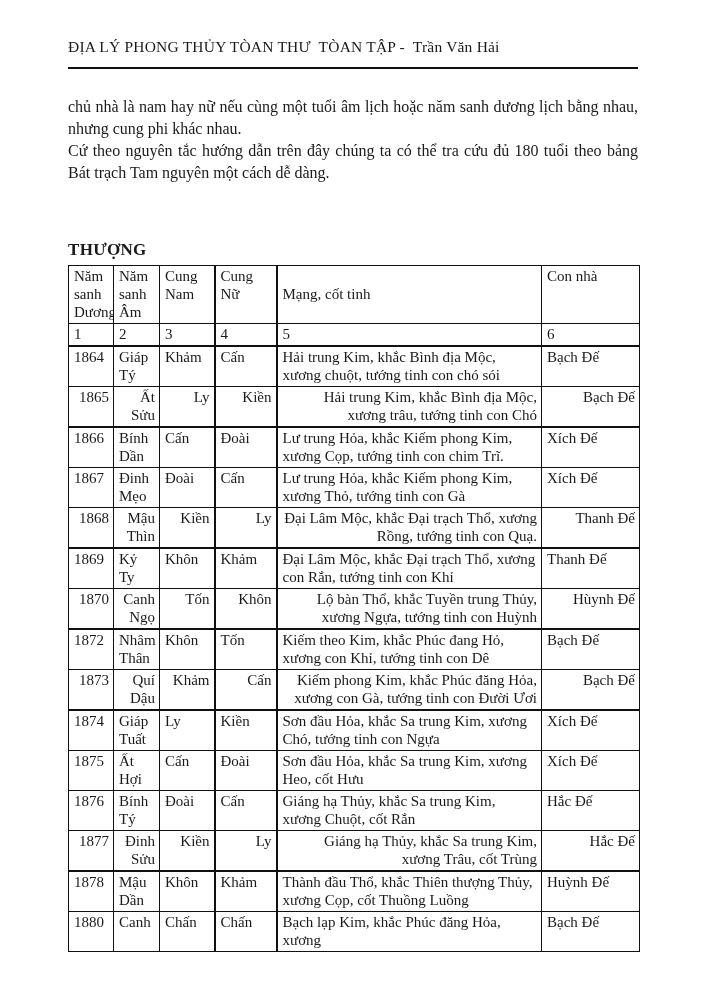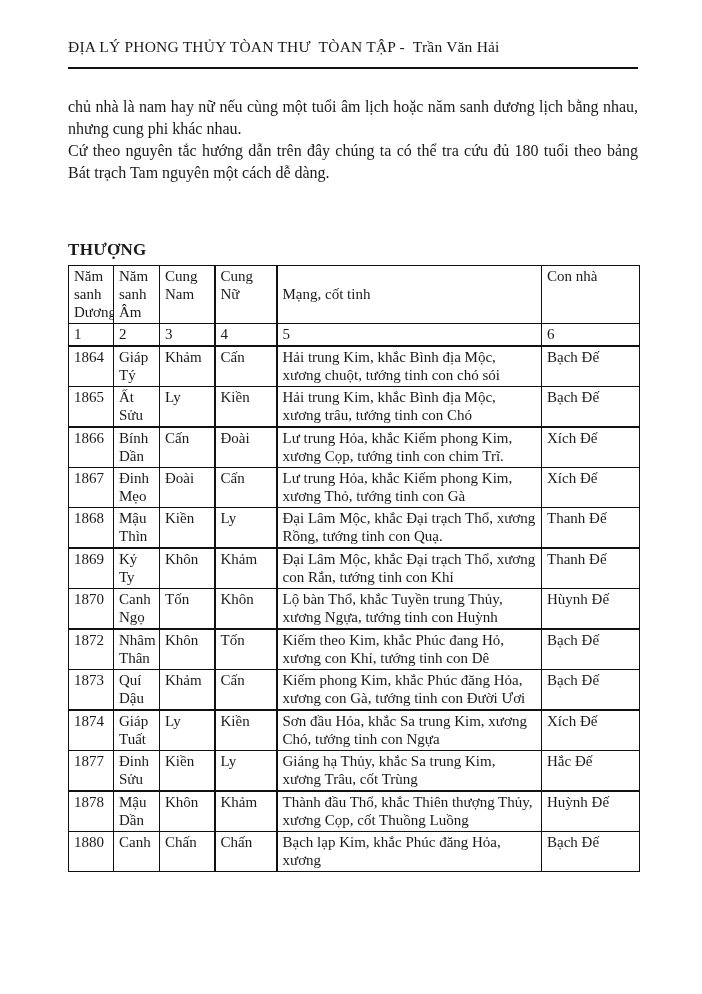--- a/index.html
+++ b/index.html
@@ -58,21 +58,21 @@
   
   table.data-table th:nth-child(3), table.data-table td:nth-child(3),
   table.data-table th:nth-child(4), table.data-table td:nth-child(4) {
     border-right-width: 2px;
   }
   tr.header-row th { height: 56px; }
   tr.header-row th.mid { vertical-align: middle; }
   tr.numbers-row td { height: 18px; border-bottom-width: 2px; }
   tbody tr.data-row td { height: 38px; }
   tbody tr.data-row.single td { height: 19px; }
-  tbody tr.thick td { border-bottom-width: 2px; }
+  tbody tr.thick td { border-bottom-width: 2px; text-align: right; }
   td.mang-col { text-align: justify; }
 </style>
 </head>
 <body>
 
 <div class="page">
 
   <div class="header-title">ĐỊA LÝ PHONG THỦY TÒAN THƯ  TÒAN TẬP -  Trần Văn Hải</div>
   <div class="header-rule"></div>
 
@@ -184,20 +184,36 @@
           <td>Bạch Đế</td>
         </tr>
         <tr class="data-row">
           <td>1874</td>
           <td>Giáp Tuất</td>
           <td>Ly</td>
           <td>Kiền</td>
           <td class="mang-col">Sơn đầu Hỏa, khắc Sa trung Kim, xương Chó, tướng tinh con Ngựa</td>
           <td>Xích Đế</td>
         </tr>
+        <tr class="data-row">
+          <td>1875</td>
+          <td>Ất Hợi</td>
+          <td>Cấn</td>
+          <td>Đoài</td>
+          <td class="mang-col">Sơn đầu Hỏa, khắc Sa trung Kim, xương Heo, cốt Hưu</td>
+          <td>Xích Đế</td>
+        </tr>
+        <tr class="data-row">
+          <td>1876</td>
+          <td>Bính Tý</td>
+          <td>Đoài</td>
+          <td>Cấn</td>
+          <td class="mang-col">Giáng hạ Thủy, khắc Sa trung Kim, xương Chuột, cốt Rắn</td>
+          <td>Hắc Đế</td>
+        </tr>
         <tr class="data-row thick">
           <td>1877</td>
           <td>Đinh Sửu</td>
           <td>Kiền</td>
           <td>Ly</td>
           <td class="mang-col">Giáng hạ Thủy, khắc Sa trung Kim, xương Trâu, cốt Trùng</td>
           <td>Hắc Đế</td>
         </tr>
         <tr class="data-row">
           <td>1878</td>

